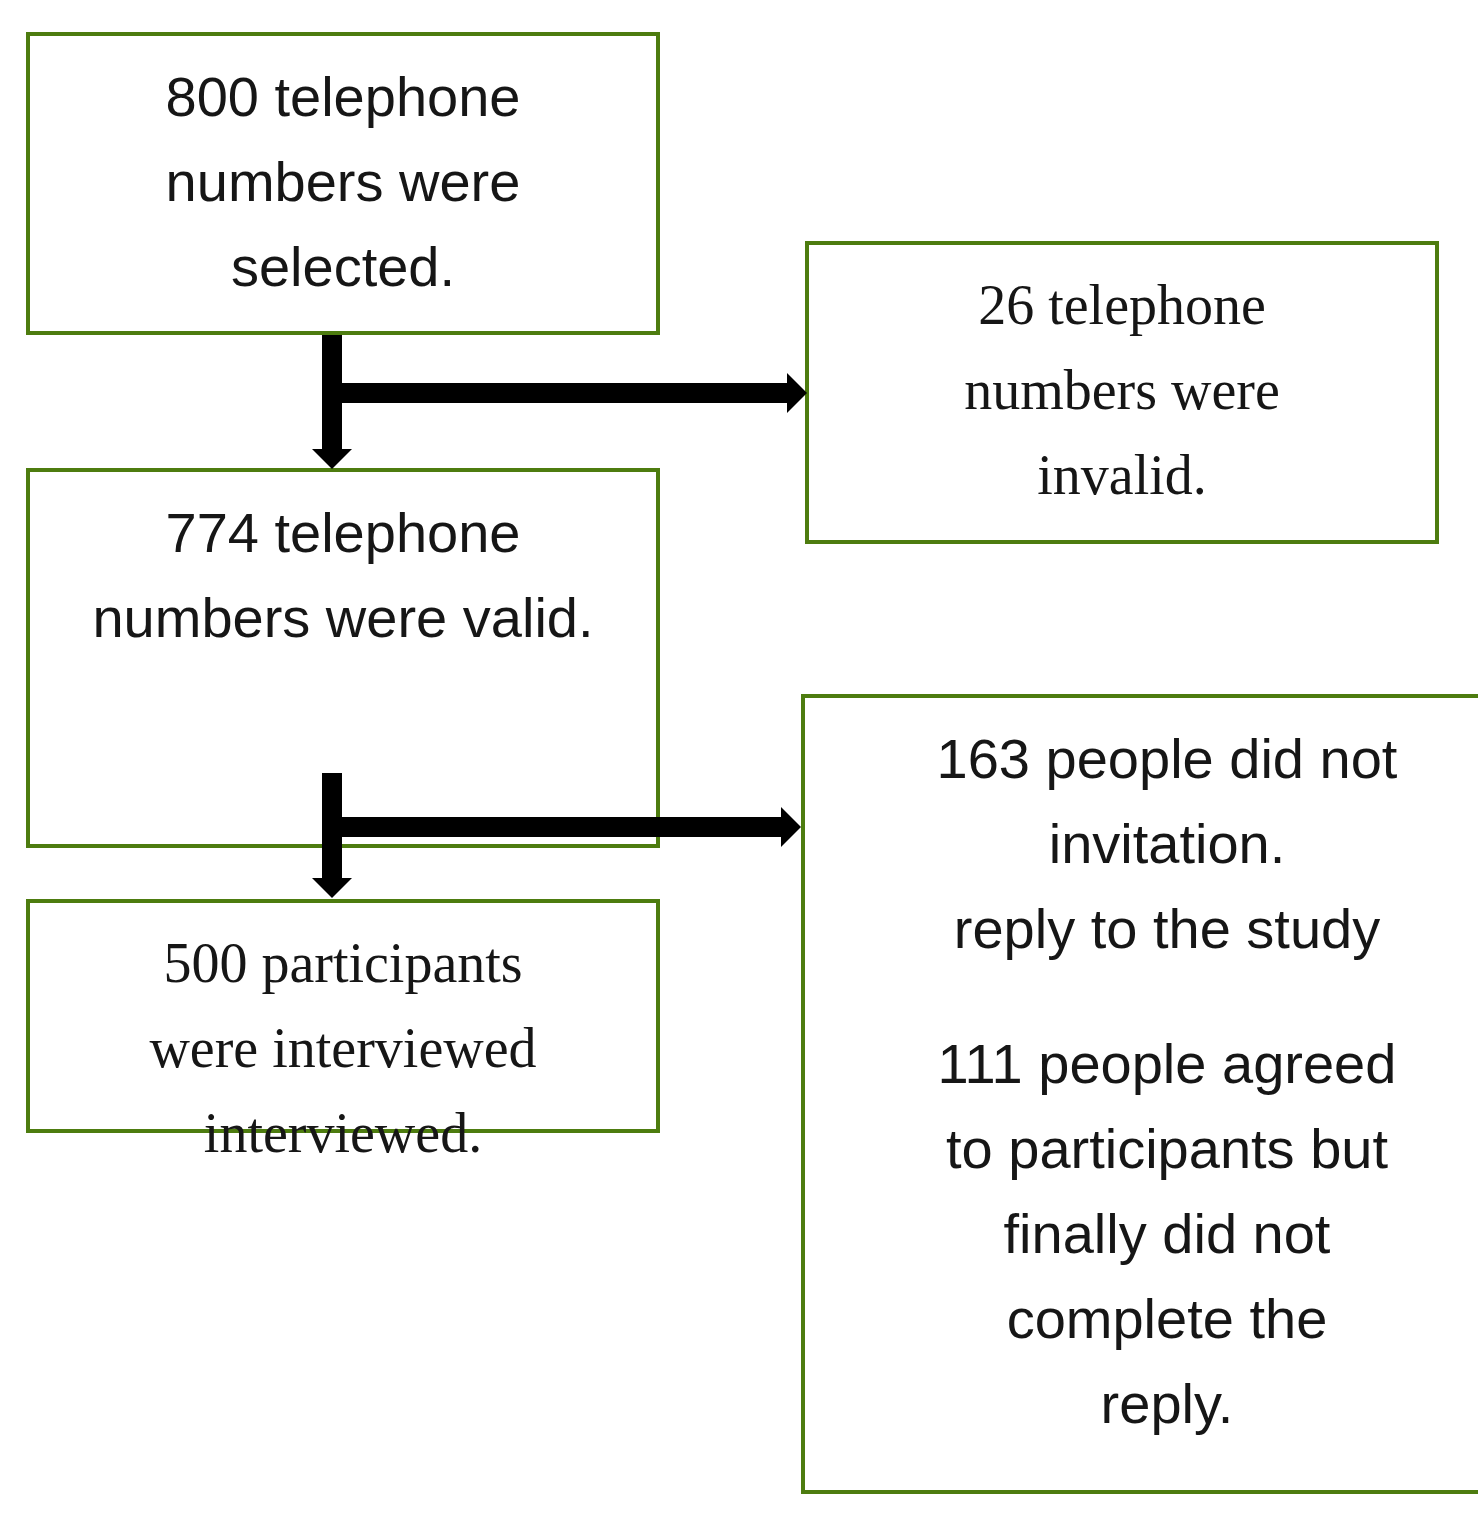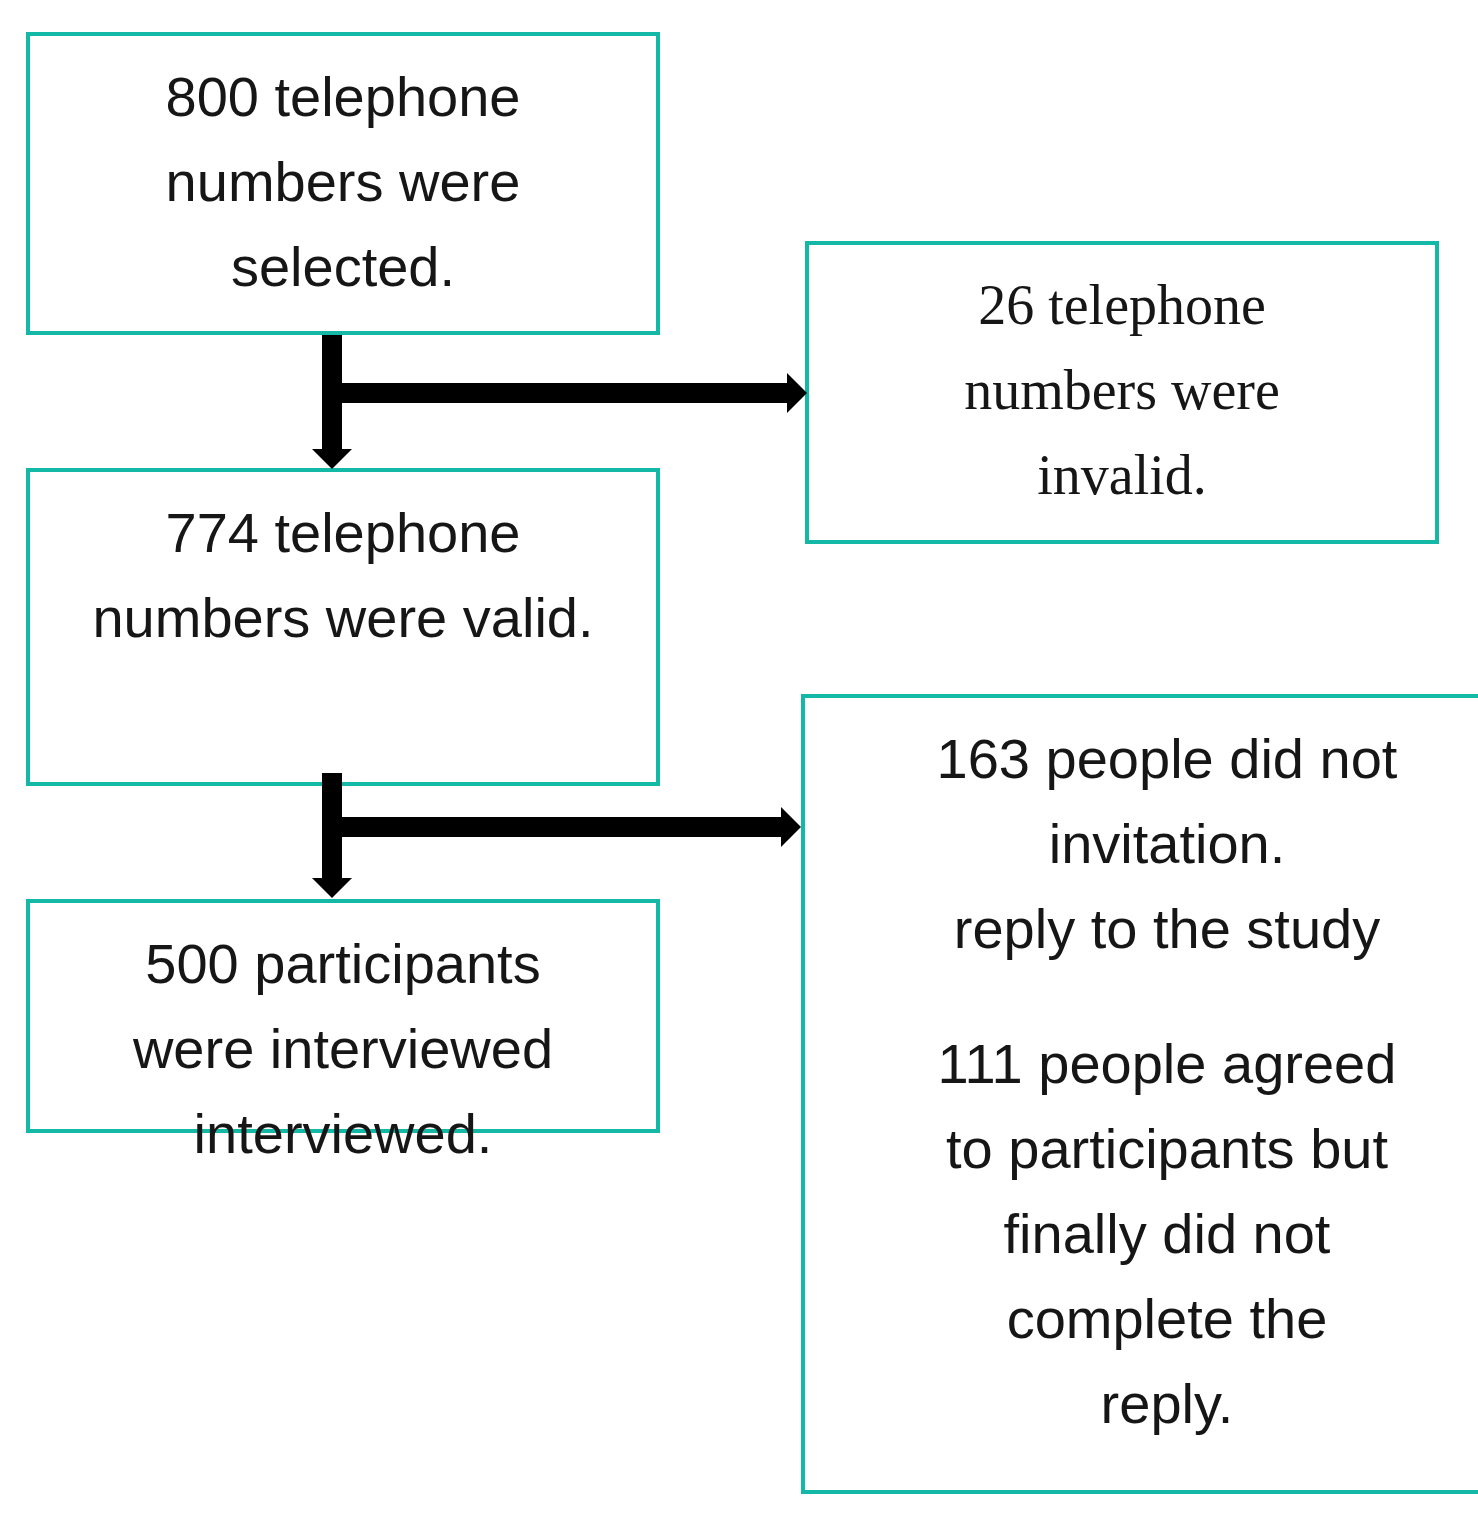--- a/index.html
+++ b/index.html
@@ -12,35 +12,35 @@
     width: 1478px;
     height: 1534px;
     background: #ffffff;
     font-family: "Liberation Sans", "DejaVu Sans", sans-serif;
     color: #161616;
     overflow: hidden;
   }
   .box {
     position: absolute;
     box-sizing: border-box;
-    border: 4px solid #14b8a6;
+    border: 4px solid #4d7c0f;
     background: #ffffff;
     text-align: center;
     font-size: 56px;
     line-height: 85px;
     padding-top: 18px;
   }
   .line { white-space: nowrap; }
   .para2 { margin-top: 50px; }
 
   
   #box-selected    { left: 26px;  top: 32px;  width: 634px; height: 303px; }
   #box-invalid     { left: 805px; top: 241px; width: 634px; height: 303px; font-family: Liberation Serif, serif; }
-  #box-valid       { left: 26px;  top: 468px; width: 634px; height: 318px; }
-  #box-interviewed { left: 26px;  top: 899px; width: 634px; height: 234px; }
+  #box-valid       { left: 26px;  top: 468px; width: 634px; height: 380px; }
+  #box-interviewed { left: 26px;  top: 899px; width: 634px; height: 234px; font-family: Liberation Serif, serif; }
   #box-nonresponse { left: 801px; top: 694px; width: 732px; height: 800px; }
 
   
   .shaft { position: absolute; background: #000000; }
   #varrow-a-shaft { left: 322px; top: 335px; width: 20px;  height: 114px; }
   #harrow-a-shaft { left: 332px; top: 383px; width: 455px; height: 20px; }
   #varrow-b-shaft { left: 322px; top: 773px; width: 20px;  height: 105px; }
   #harrow-b-shaft { left: 332px; top: 817px; width: 449px; height: 20px; }
 
   

